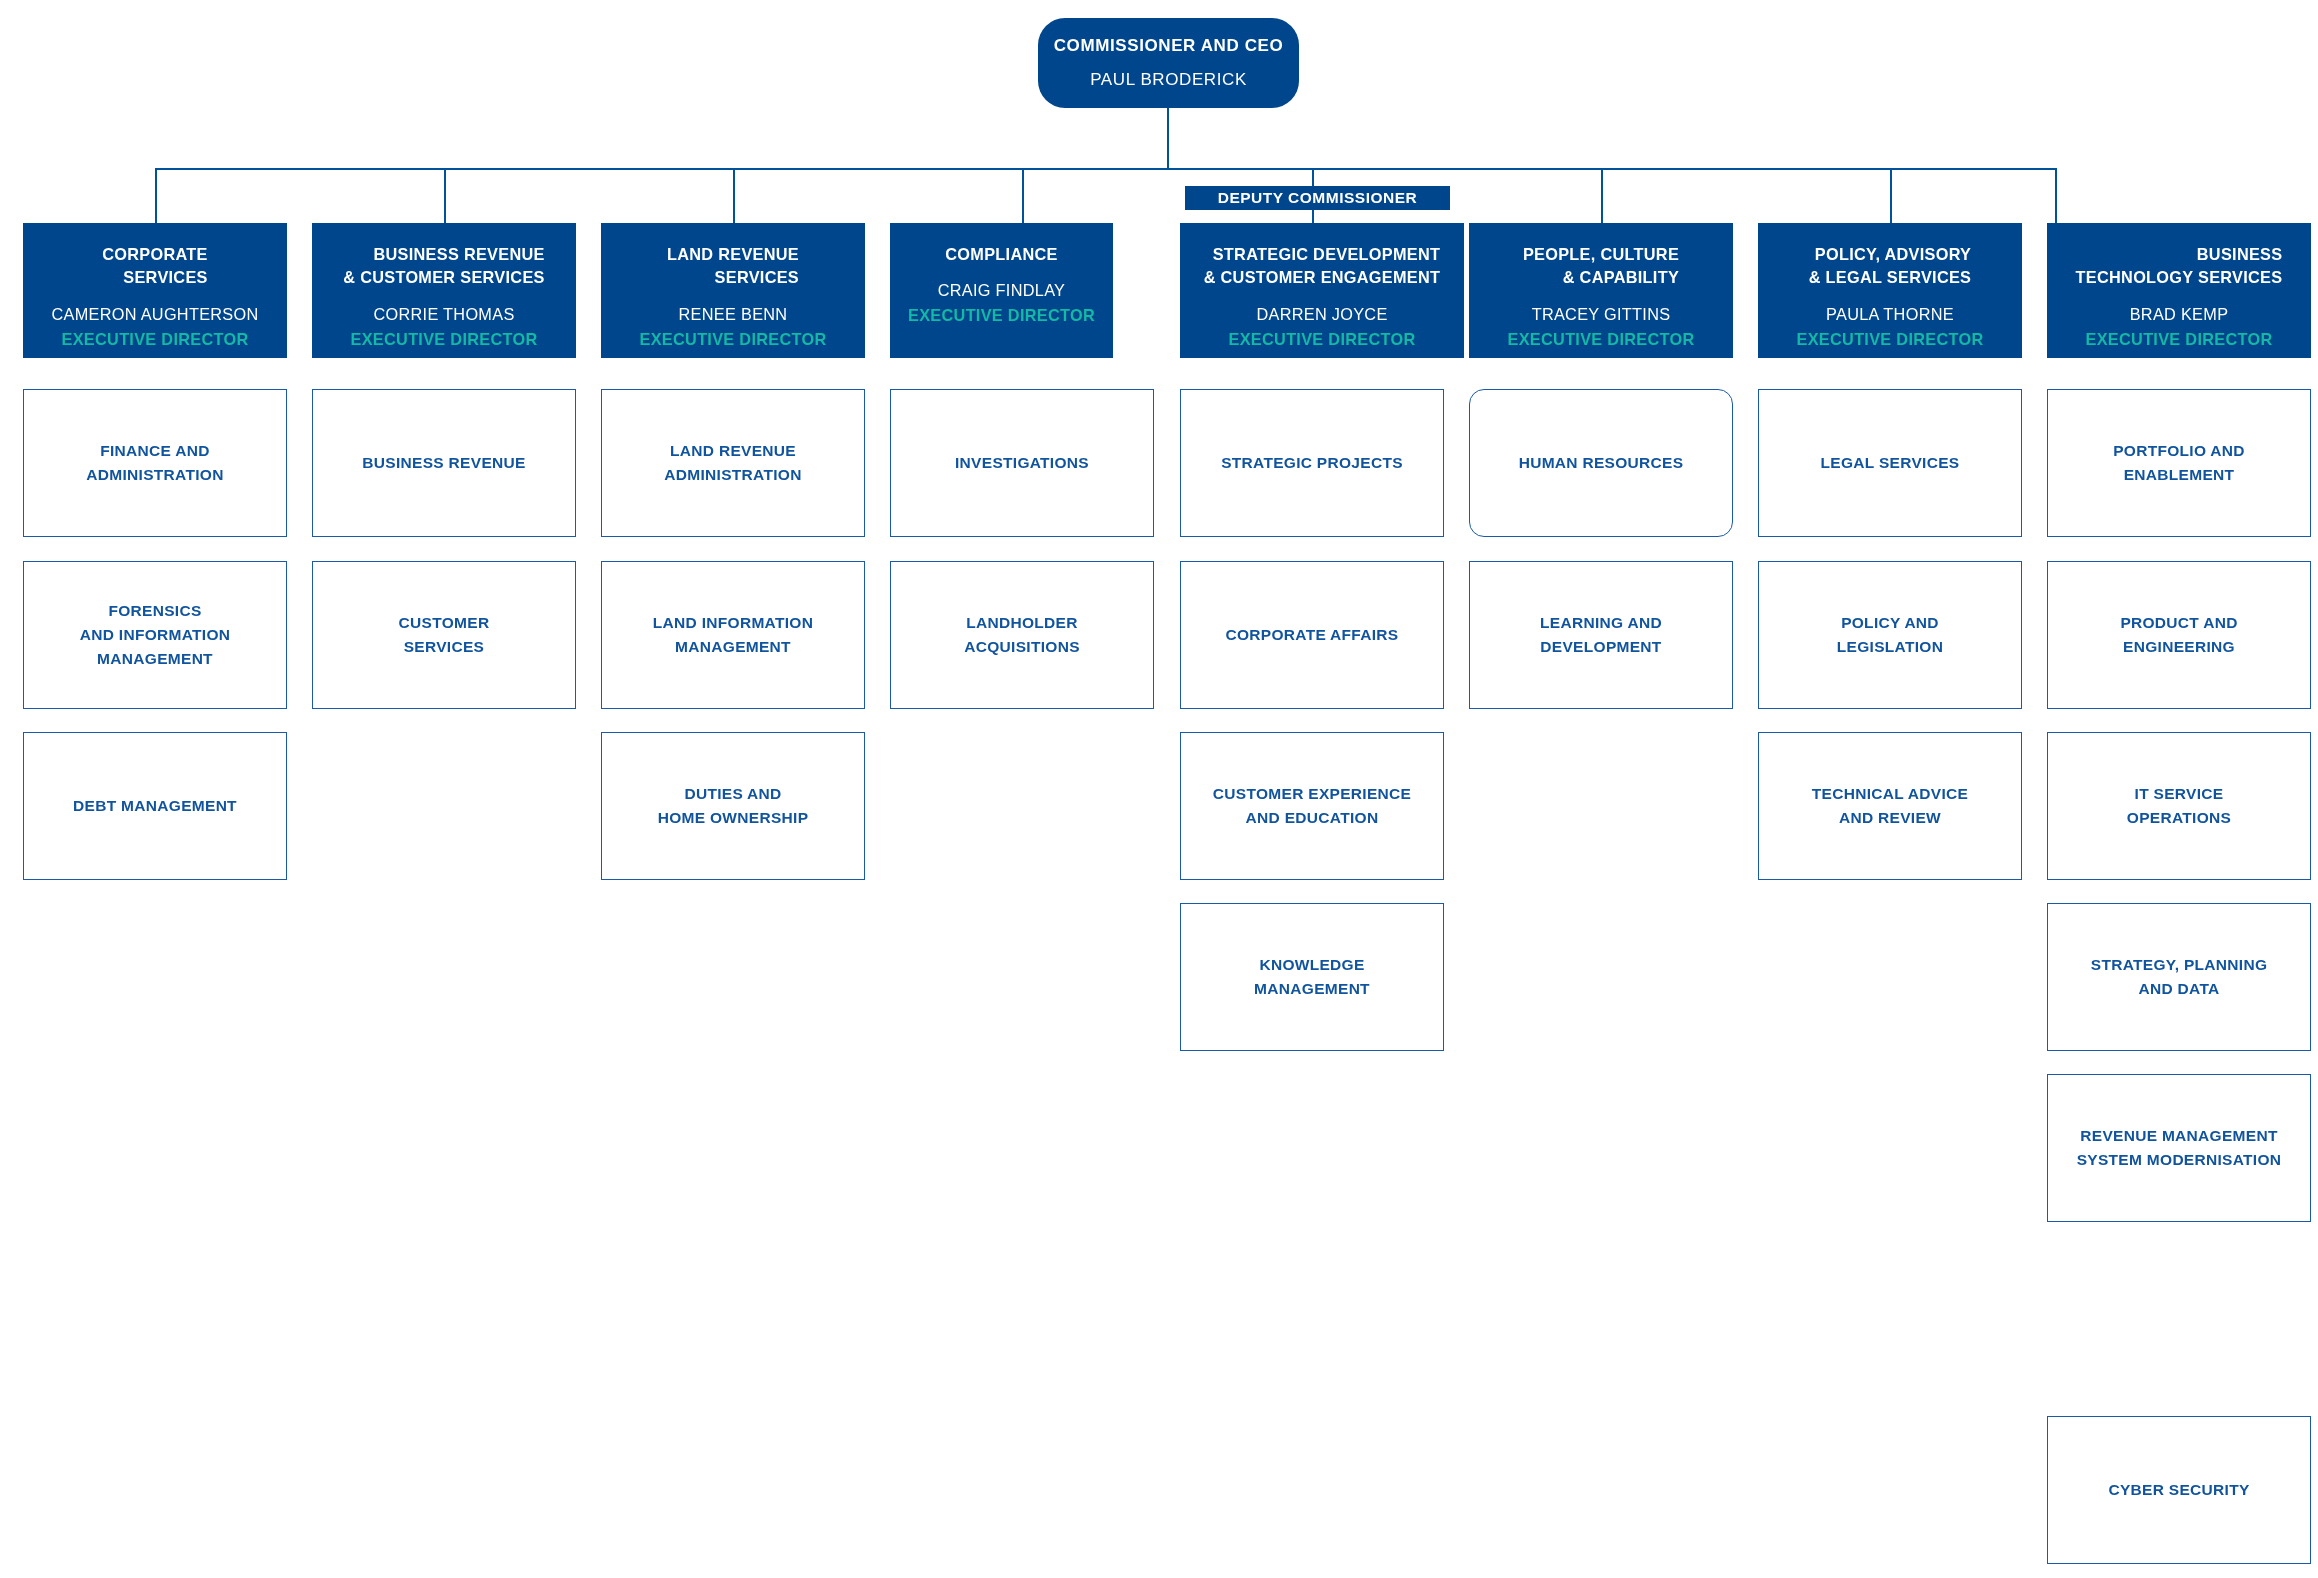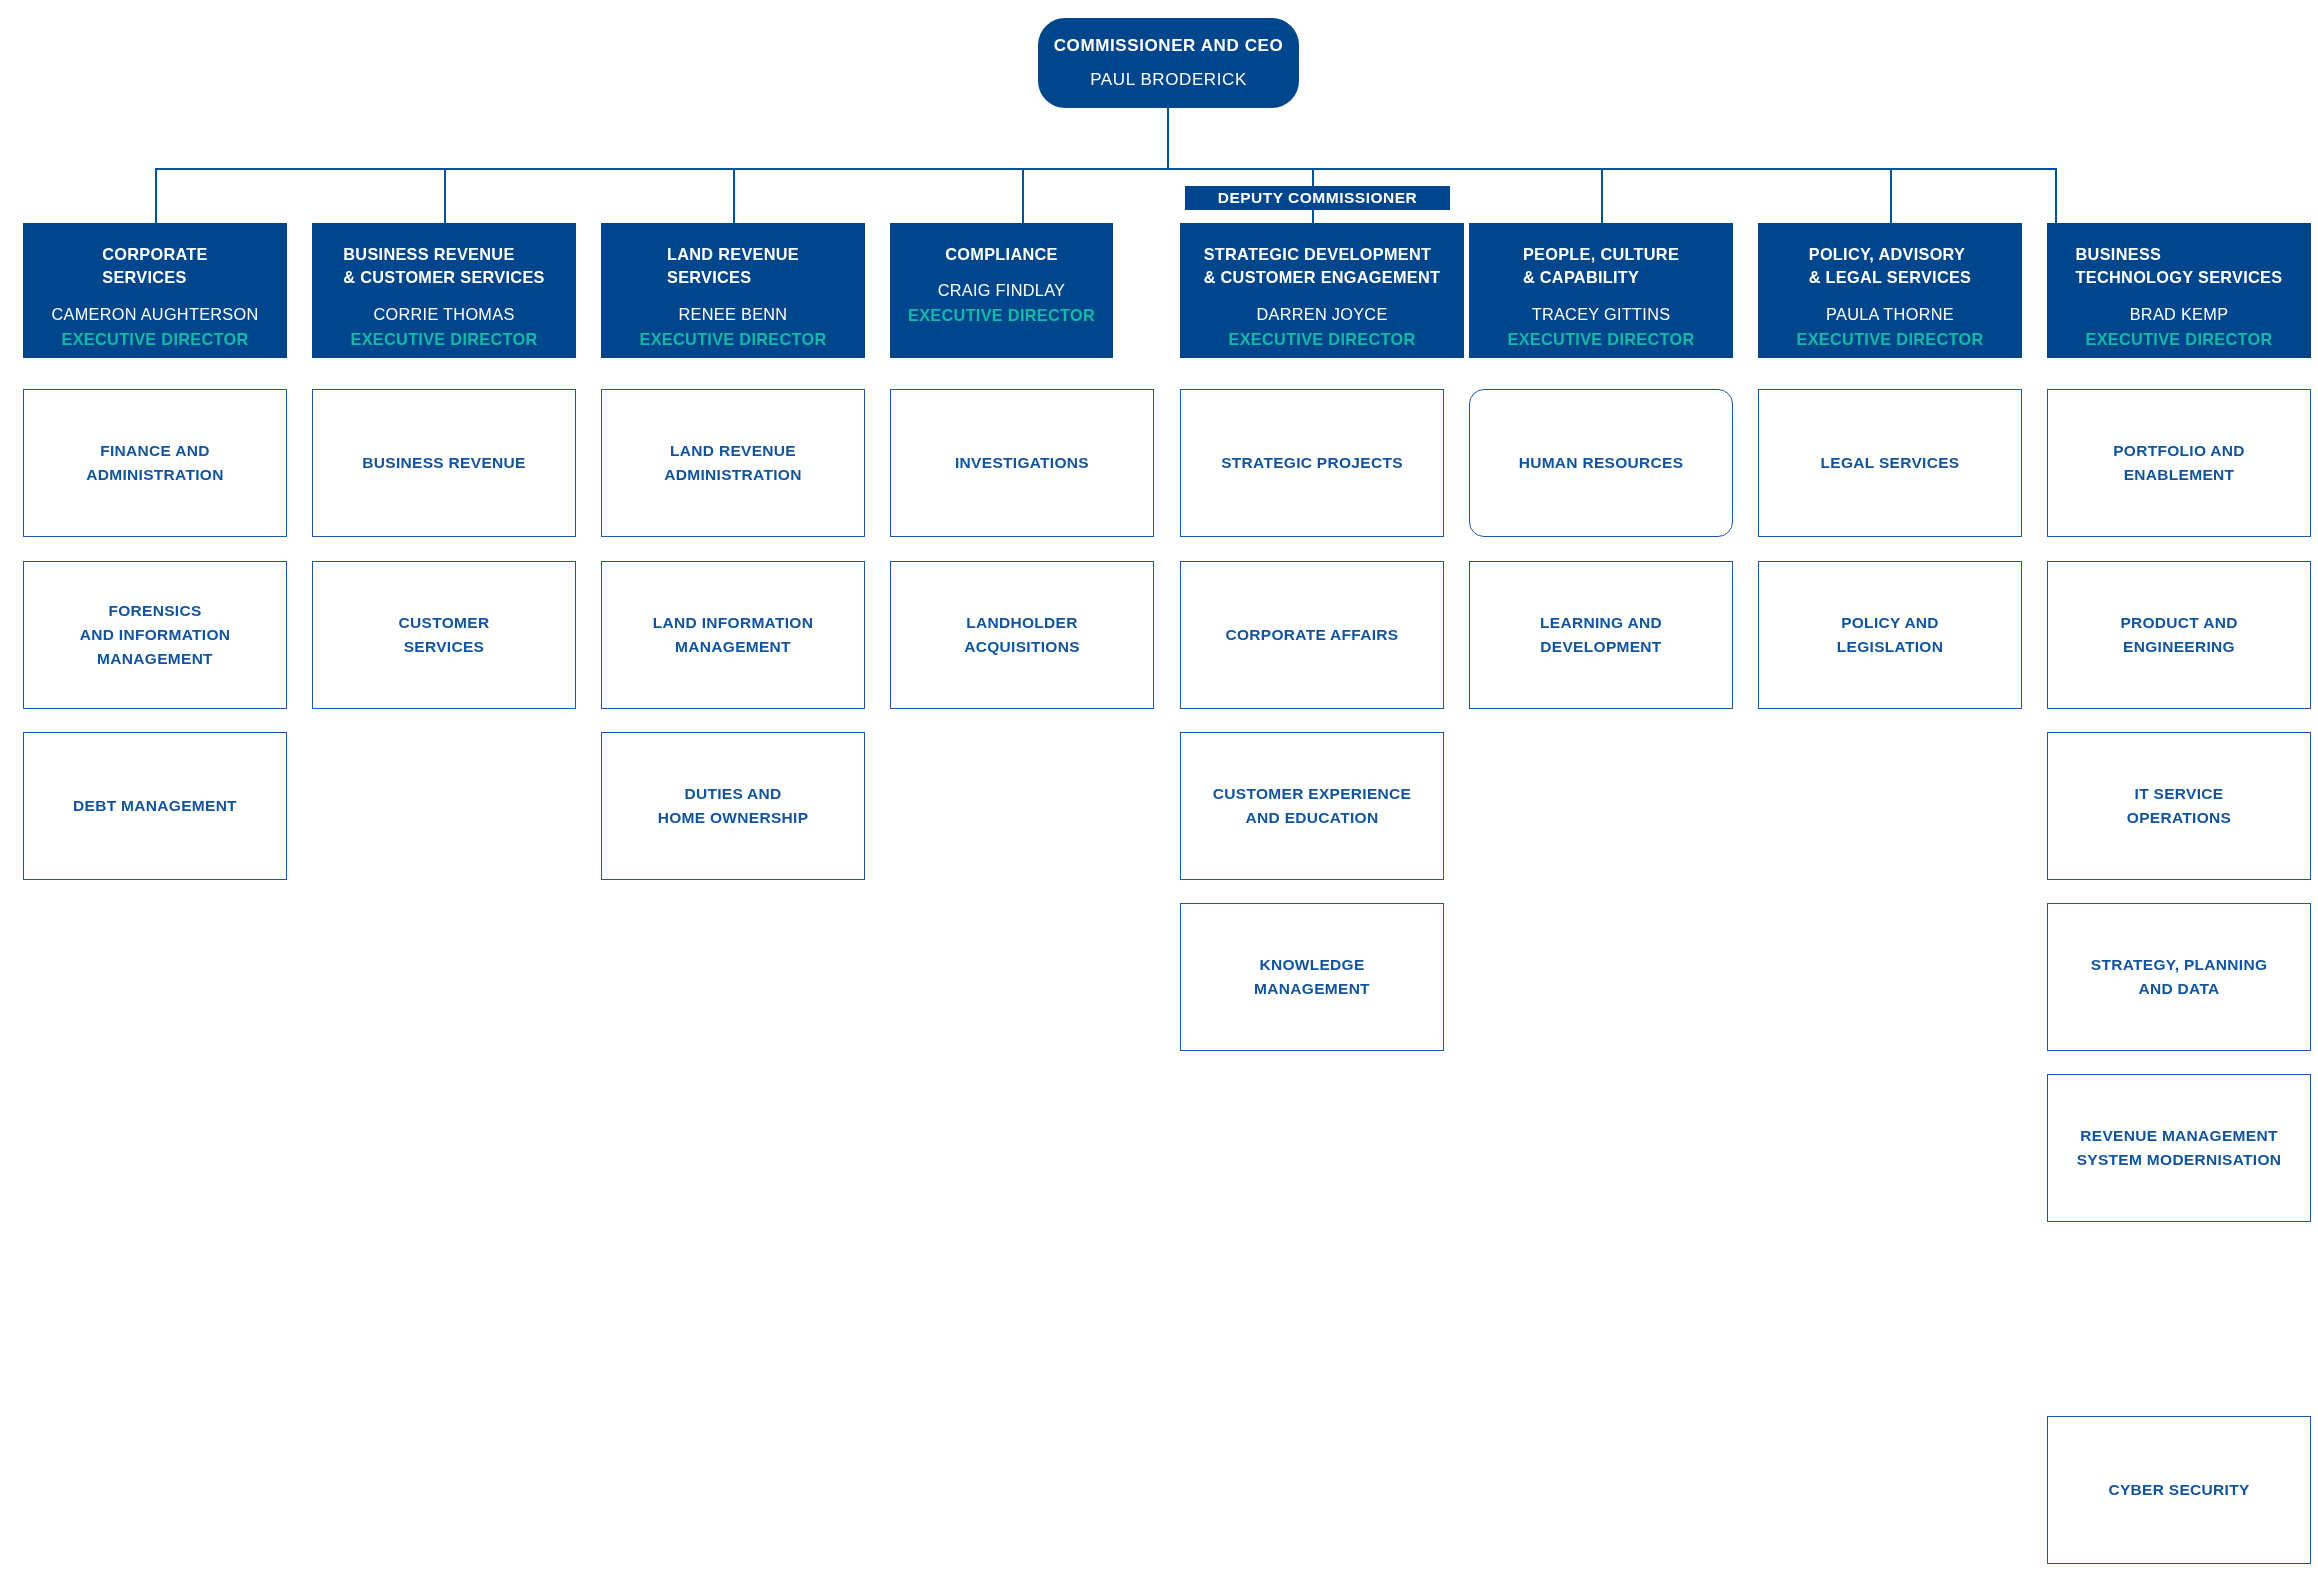--- a/index.html
+++ b/index.html
@@ -97,21 +97,21 @@
     align-items: center;
     justify-content: flex-start;
     padding: 19.6px 4.9px 0 4.9px;
   }
   .division-head .dh-title {
     color: #ffffff;
     font-size: 16.3px;
     font-weight: bold;
     letter-spacing: 0.3px;
     line-height: 1.45;
-    text-align: left;
+    text-align: right;
     white-space: pre-line;
   }
   .division-head .dh-name {
     color: #ffffff;
     font-size: 16.3px;
     font-weight: normal;
     letter-spacing: 0.3px;
     line-height: 1.45;
     text-align: center;
     margin-top: 13px;
@@ -294,20 +294,24 @@
 DEVELOPMENT</span>
   </div>
 
   <div class="unit-box" style="left:1758px; top:389px; width:264px; height:148px;">
     <span>LEGAL SERVICES</span>
   </div>
   <div class="unit-box" style="left:1758px; top:561px; width:264px; height:148px;">
     <span>POLICY AND
 LEGISLATION</span>
   </div>
+  <div class="unit-box" style="left:1758px; top:732px; width:264px; height:148px;">
+    <span>TECHNICAL ADVICE
+AND REVIEW</span>
+  </div>
 
   <div class="unit-box" style="left:2047px; top:389px; width:264px; height:148px;">
     <span>PORTFOLIO AND
 ENABLEMENT</span>
   </div>
   <div class="unit-box" style="left:2047px; top:561px; width:264px; height:148px;">
     <span>PRODUCT AND
 ENGINEERING</span>
   </div>
   <div class="unit-box" style="left:2047px; top:732px; width:264px; height:148px;">

